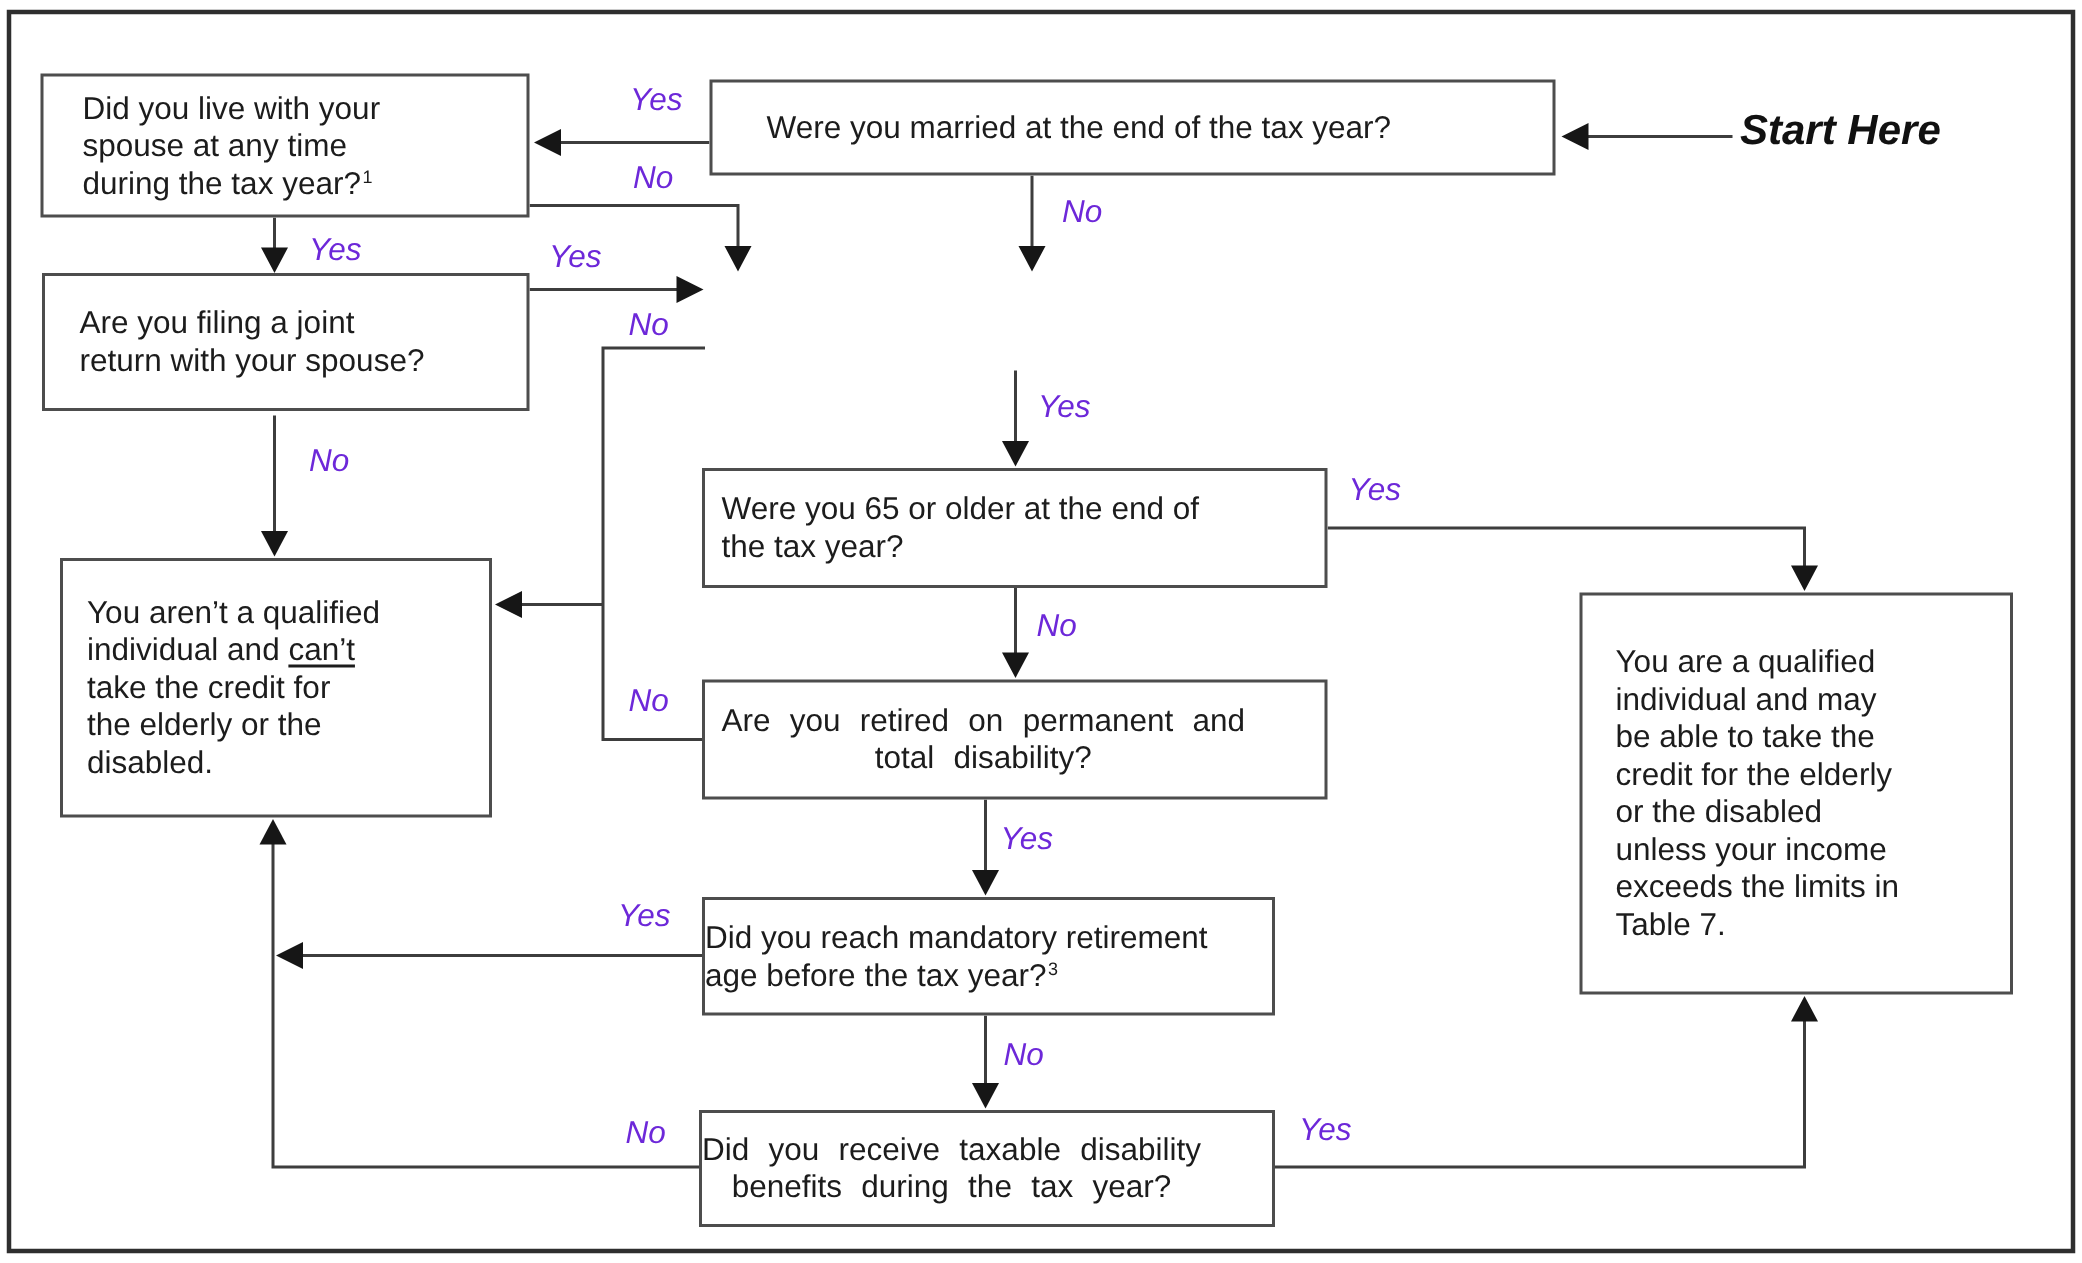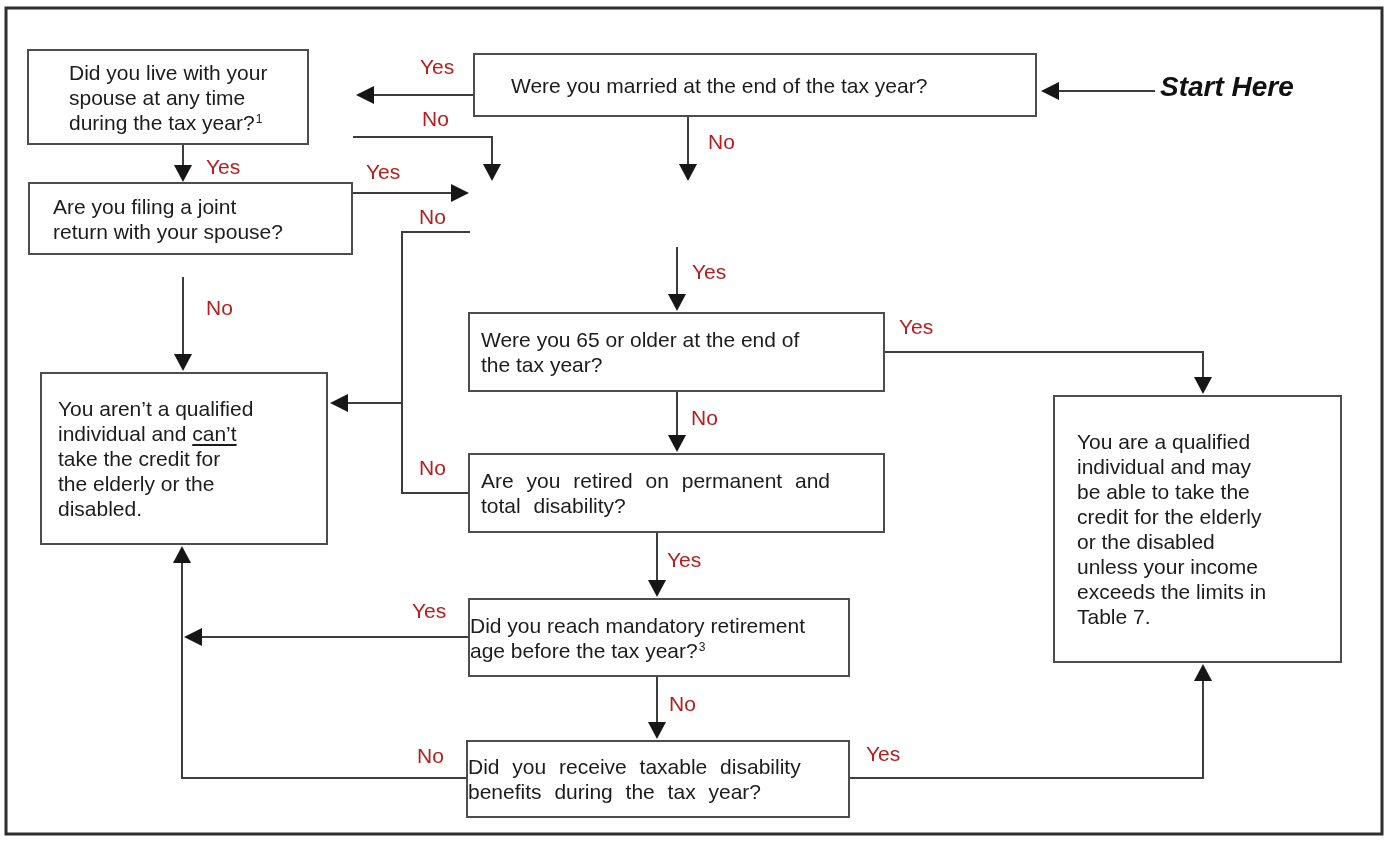--- a/index.html
+++ b/index.html
@@ -8,26 +8,26 @@
     font-family:"Liberation Sans","DejaVu Sans",sans-serif; color:#1c1c1c;
     overflow:hidden;
   }
   #wires { position:absolute; left:0; top:0; width:1388px; height:842px; }
   .node {
     position:absolute; box-sizing:border-box; background:#ffffff;
     border:2px solid #4d4d4d; display:flex; align-items:center;
     font-size:21px; line-height:25px; color:#1c1c1c;
   }
   .txt { white-space:pre; }
-  .wide .txt { word-spacing:7px; }
+  .wide .txt { word-spacing:7px;text-align:center; }
   .u { text-decoration:underline; text-underline-offset:3px;text-align:right; }
   sup.fn { font-size:12px; line-height:0; vertical-align:7px; margin-left:1px; }
   .lbl {
-    position:absolute; font-size:21px; line-height:22px;
-    color:#b91c1c; white-space:nowrap;text-align:right;
+    position:absolute; font-style:italic; font-size:21px; line-height:22px;
+    color:#6d28d9; white-space:nowrap;text-align:right;
   }
   .start {
     position:absolute; font-style:italic; font-weight:bold; font-size:28px;
     line-height:26px; color:#111111; white-space:nowrap;
   }
 </style>
 </head>
 <body>
 
 <div id="figure">
@@ -115,31 +115,31 @@
       <path d="M468 778 H182 V558"></path>
       <polygon points="182,546 173,563 191,563" fill="#161616" stroke="none"></polygon>
     </g>
 
     <g>
       <path d="M850 778 H1203 V676"></path>
       <polygon points="1203,664 1194,681 1212,681" fill="#161616" stroke="none"></polygon>
     </g>
   </svg>
 
-  <div class="node" style="left:27px;top:49px;width:282px;height:96px;padding-left:40px">
+  <div class="node" style="left:27px;top:49px;width:326px;height:96px;padding-left:26px">
     <div class="txt"><span>Did you live with your
 spouse at any time
 during the tax year?</span><sup class="fn">1</sup></div>
   </div>
 
   <div class="node" style="left:473px;top:53px;width:564px;height:64px;padding-left:36px">
     <div class="txt"><span>Were you married at the end of the tax year?</span></div>
   </div>
 
-  <div class="node" style="left:28px;top:182px;width:325px;height:73px;padding-left:23px">
+  <div class="node" style="left:28px;top:182px;width:325px;height:92px;padding-left:23px">
     <div class="txt"><span>Are you filing a joint
 return with your spouse?</span></div>
   </div>
 
 
   <div class="node" style="left:468px;top:312px;width:417px;height:80px;padding-left:11px">
     <div class="txt"><span>Were you 65 or older at the end of
 the tax year?</span></div>
   </div>
 

